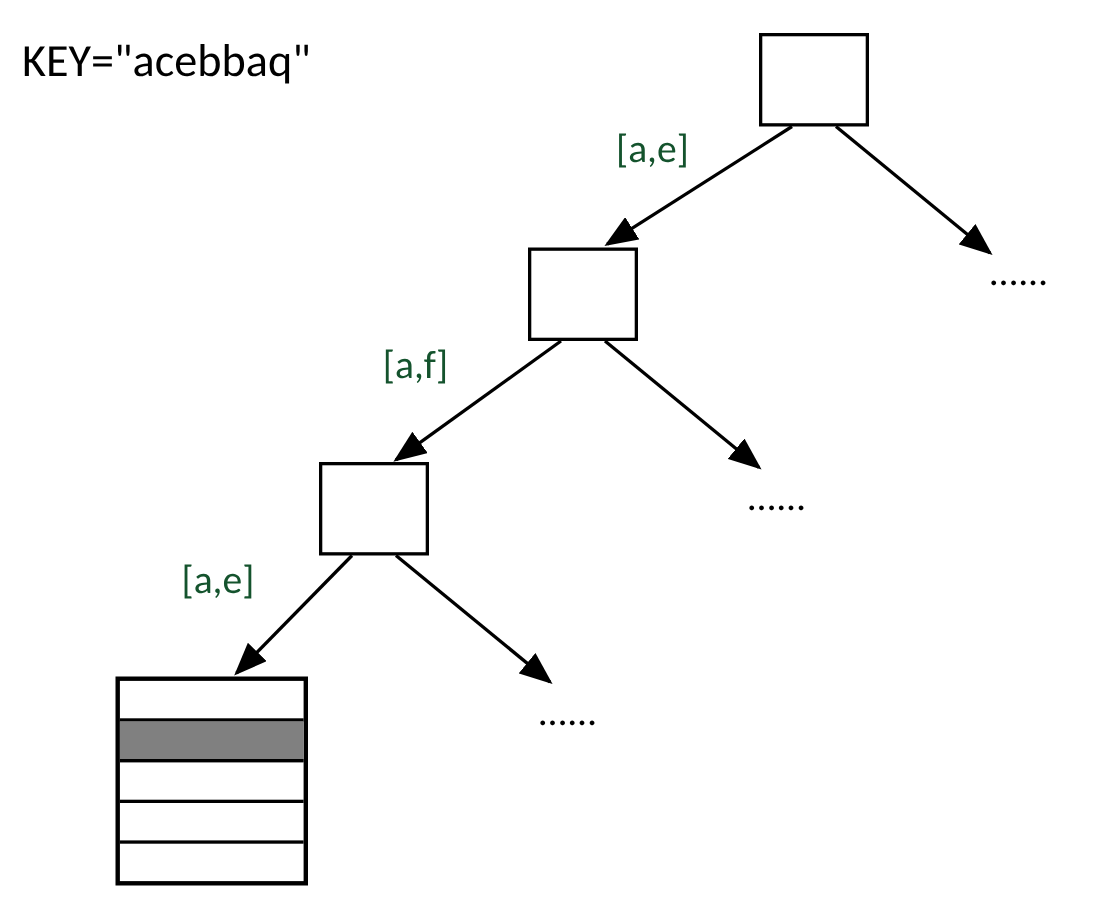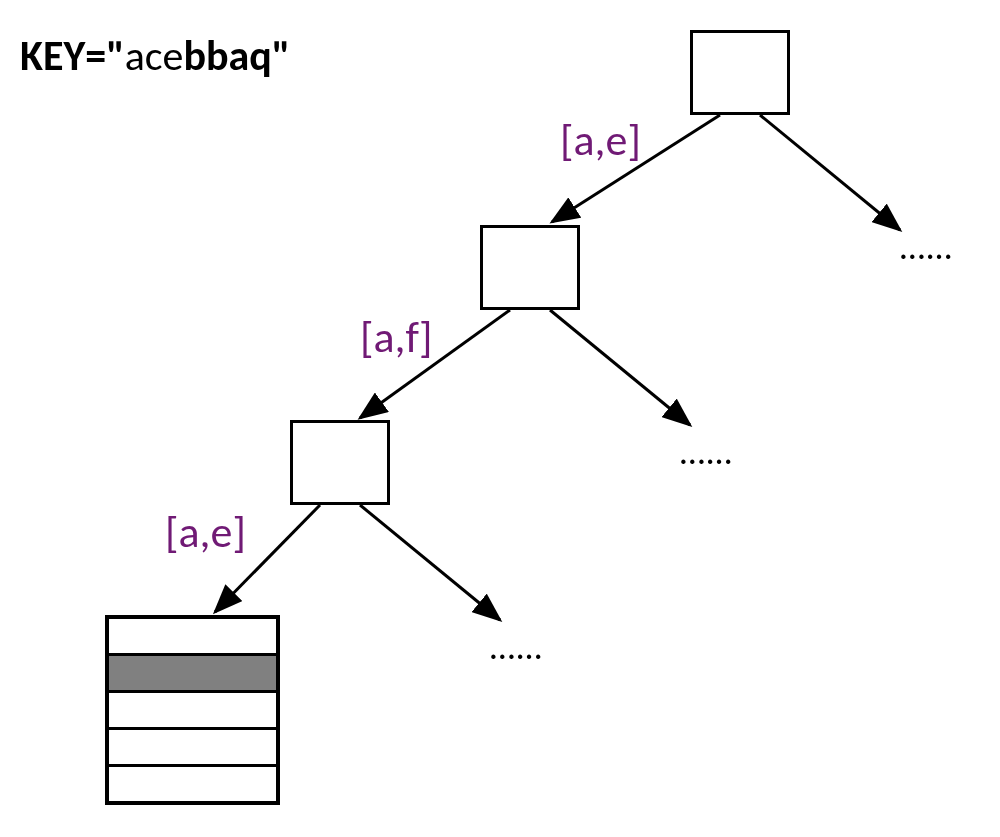--- a/index.html
+++ b/index.html
@@ -13,21 +13,21 @@
     overflow: hidden;
   }
   .key-label {
     position: absolute;
     left: 20px;
     top: 30px;
     font-size: 42px;
     color: #000;
     white-space: nowrap;
   }
-  .key-label .kw { font-weight: 700; }
+  .key-label .kw { font-weight: 400; }
   .key-label .bold { font-weight: 400; }
   .node {
     position: absolute;
     background: #fff;
     border: 3px solid #000;
     box-sizing: border-box;
   }
   .leaf-table {
     position: absolute;
     border: 4px solid #000;
@@ -38,22 +38,22 @@
   }
   .leaf-row {
     flex: 1;
     border-bottom: 3px solid #000;
     box-sizing: border-box;
   }
   .leaf-row:last-child { border-bottom: none; }
   .leaf-row.shaded { background: #808080; }
   .edge-label {
     position: absolute;
-    font-size: 44px;
-    color: #701a75;
+    font-size: 36px;
+    color: #14532d;
   }
   .dots {
     position: absolute;
     font-size: 36px;
     letter-spacing: 2px;
     color: #000;
   }
   svg.arrows {
     position: absolute;
     left: 0;
@@ -96,18 +96,18 @@
   <line x1="510" y1="310" x2="360" y2="418" stroke="#000" stroke-width="3" marker-end="url(#arrowhead)"></line>
 
   <line x1="550" y1="310" x2="690" y2="425" stroke="#000" stroke-width="3" marker-end="url(#arrowhead)"></line>
 
   <line x1="320" y1="505" x2="215" y2="612" stroke="#000" stroke-width="3" marker-end="url(#arrowhead)"></line>
 
   <line x1="360" y1="505" x2="500" y2="620" stroke="#000" stroke-width="3" marker-end="url(#arrowhead)"></line>
 </svg>
 
 <div class="edge-label" style="left:560px; top:113px;">[a,e]</div>
-<div class="edge-label" style="left:360px; top:310px;">[a,f]</div>
+<div class="edge-label" style="left:348px; top:310px;">[a,f]</div>
 <div class="edge-label" style="left:165px; top:505px;">[a,e]</div>
 
 <div class="dots" style="left:900px; top:225px;">……</div>
 <div class="dots" style="left:680px; top:430px;">……</div>
 <div class="dots" style="left:490px; top:625px;">……</div>
 
 </body></html>

